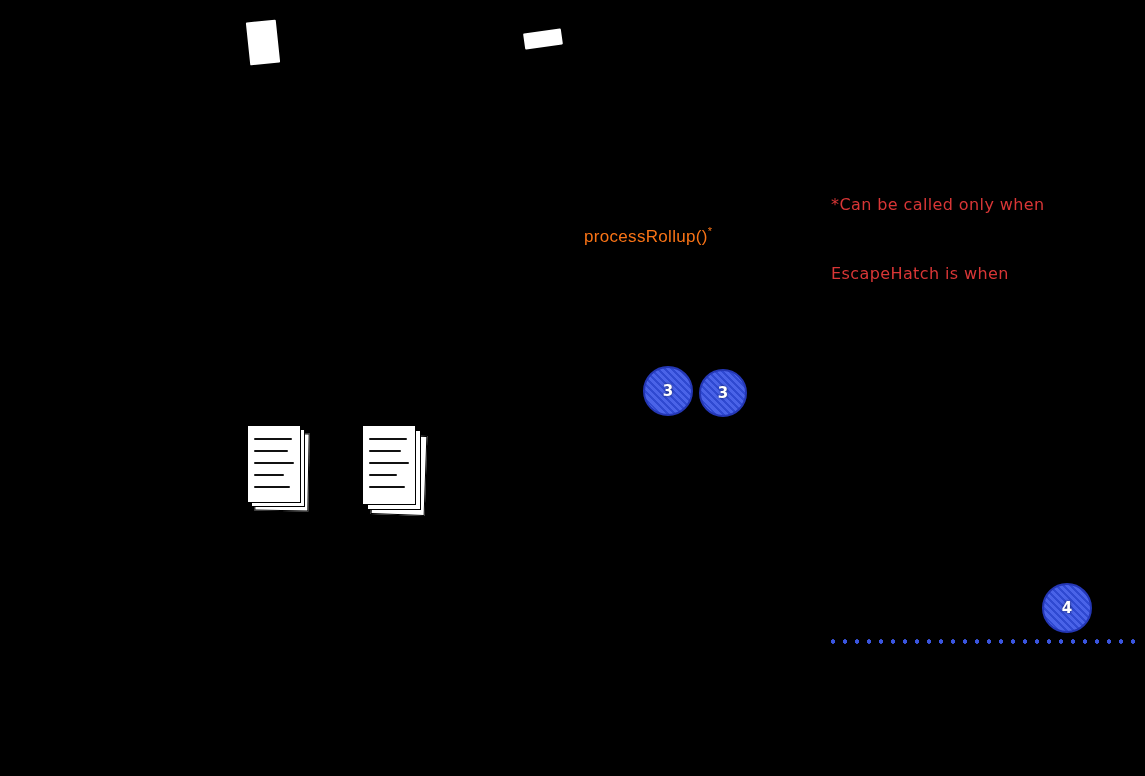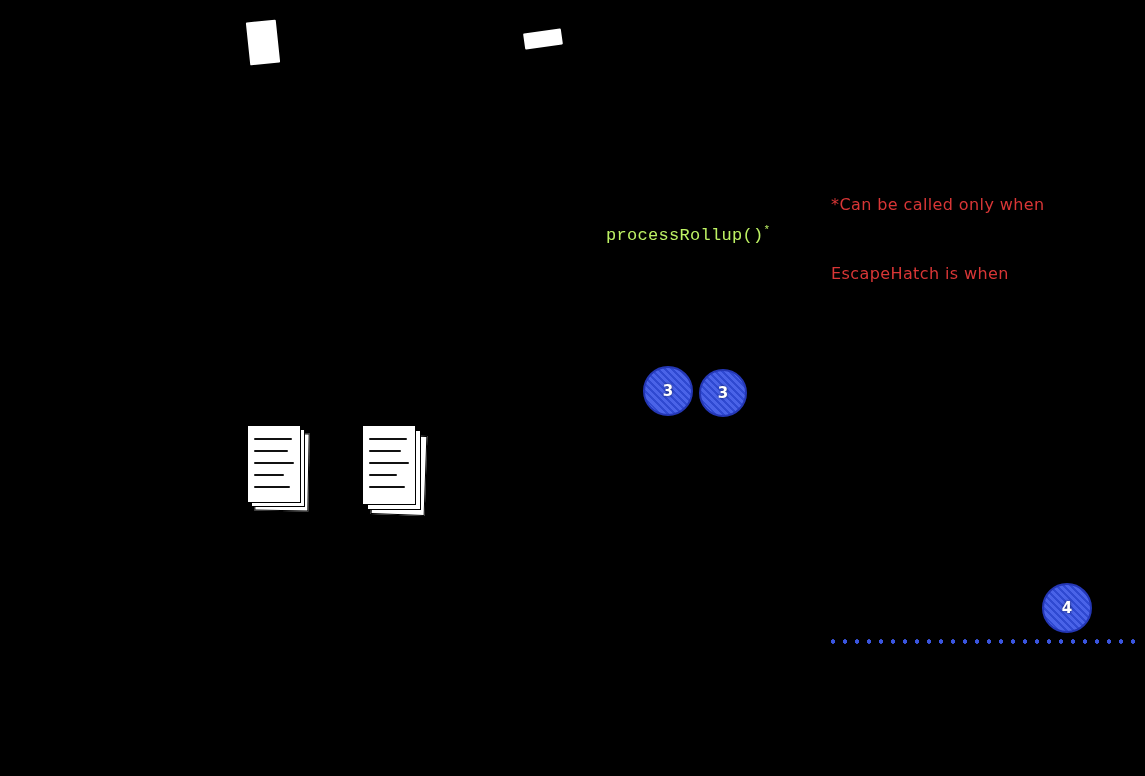--- a/index.html
+++ b/index.html
@@ -27,22 +27,22 @@
   .annot-red {
     color: #d93636;
     font-family: "DejaVu Sans", sans-serif;
     font-size: 16px;
     line-height: 23px;
     letter-spacing: 0.4px;
     white-space: pre;
   }
   
   .label-white {
-    color: #bef264;
-    font-family: Liberation Mono, monospace;
+    color: #f97316;
+    font-family: Liberation Sans, sans-serif;
     font-size: 17px;
     letter-spacing: 0.3px;
     white-space: pre;
   }
   .label-white .star {
     font-size: 11px;
     vertical-align: super;
   }
 
   

